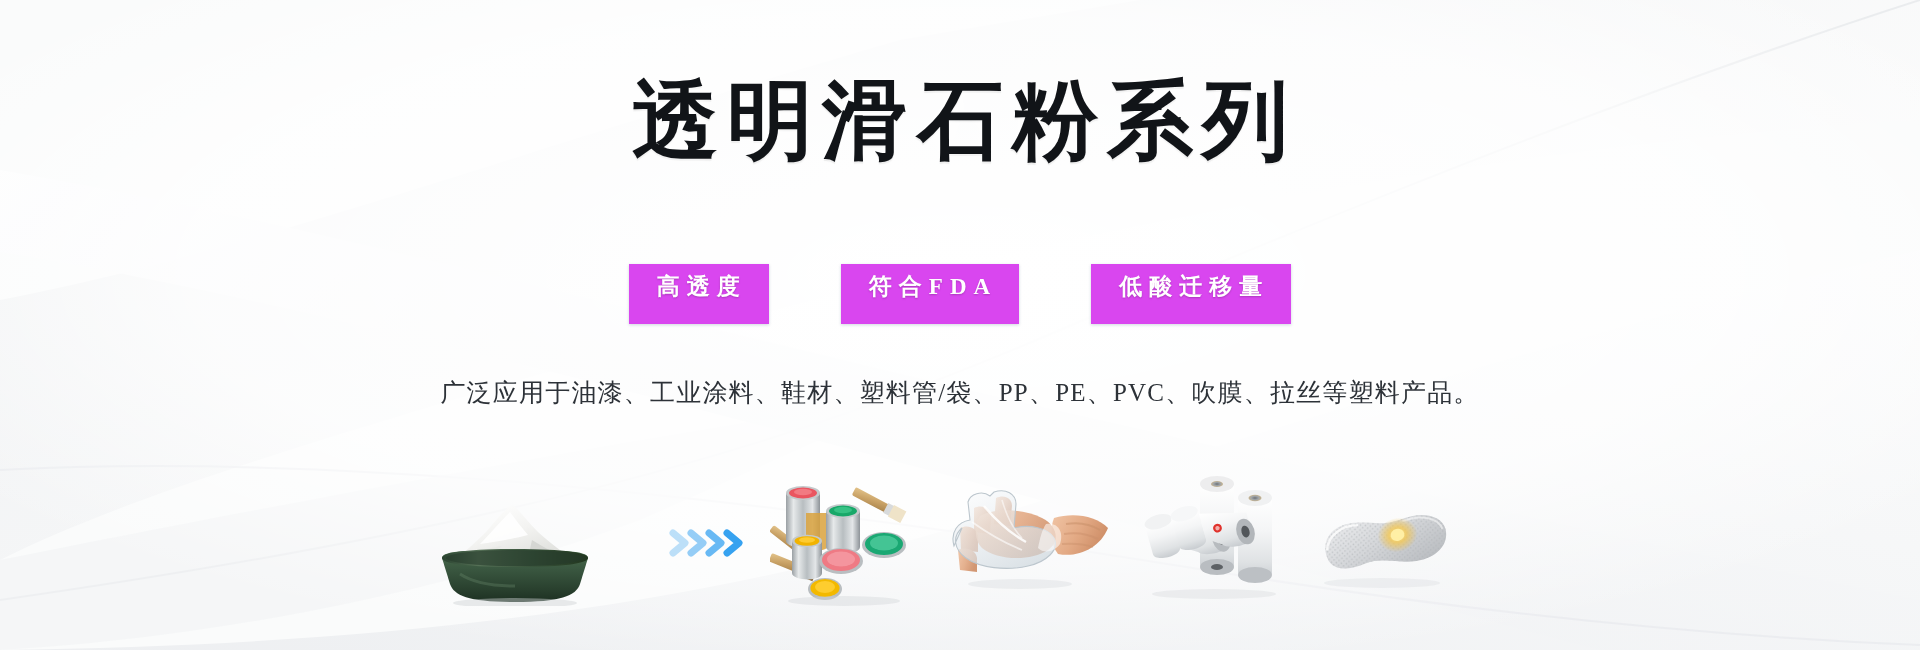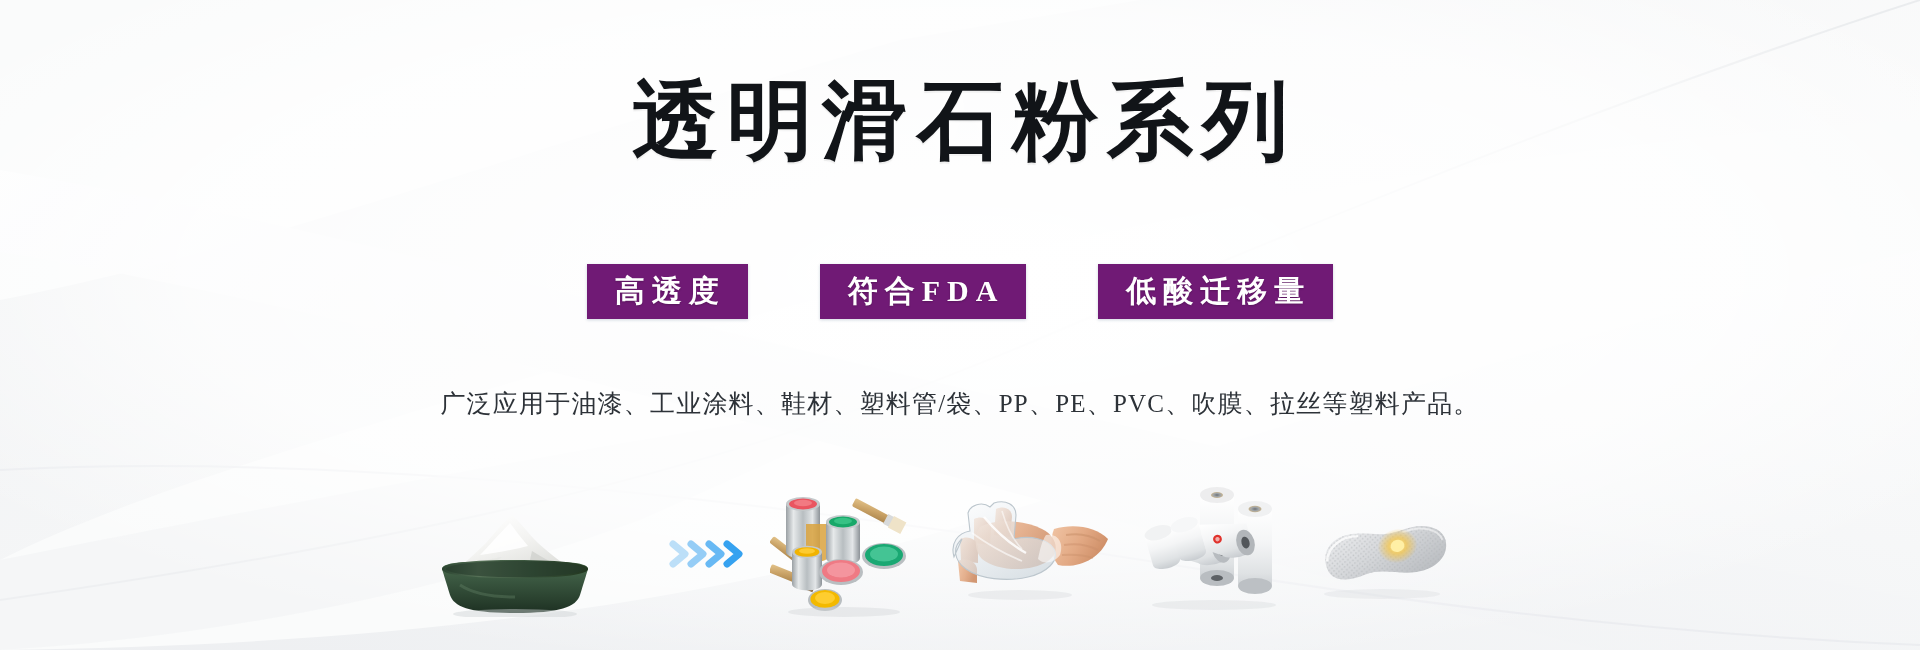--- a/index.html
+++ b/index.html
@@ -57,34 +57,34 @@
 
   
   .badges {
     margin-top: 42px;
     display: flex;
     align-items: center;
     gap: 72px;
     white-space: nowrap;
   }
   .badge {
-    background: #701a75;
+    background: #d946ef;
     color: #ffffff;
-    font-size: 30px;
+    font-size: 23px;
     font-weight: 700;
     letter-spacing: 7px;
-    padding: 9px 22px 11px 28px;
+    padding: 9px 22px 24px 28px;
     line-height: 1.18;
     text-shadow: 0 1px 2px rgba(0,0,0,.22);
     box-shadow: 0 1px 3px rgba(20,60,100,.20);
   }
 
   
   .subtitle {
-    margin-top: 68px;
+    margin-top: 52px;
     font-size: 25px;
     letter-spacing: 1.2px;
     color: #2d3238;
     white-space: nowrap;
     text-shadow: 0 0 10px rgba(255,255,255,.9);
     font-family: Liberation Serif, serif;
   }
 
   
   .product-strip {

